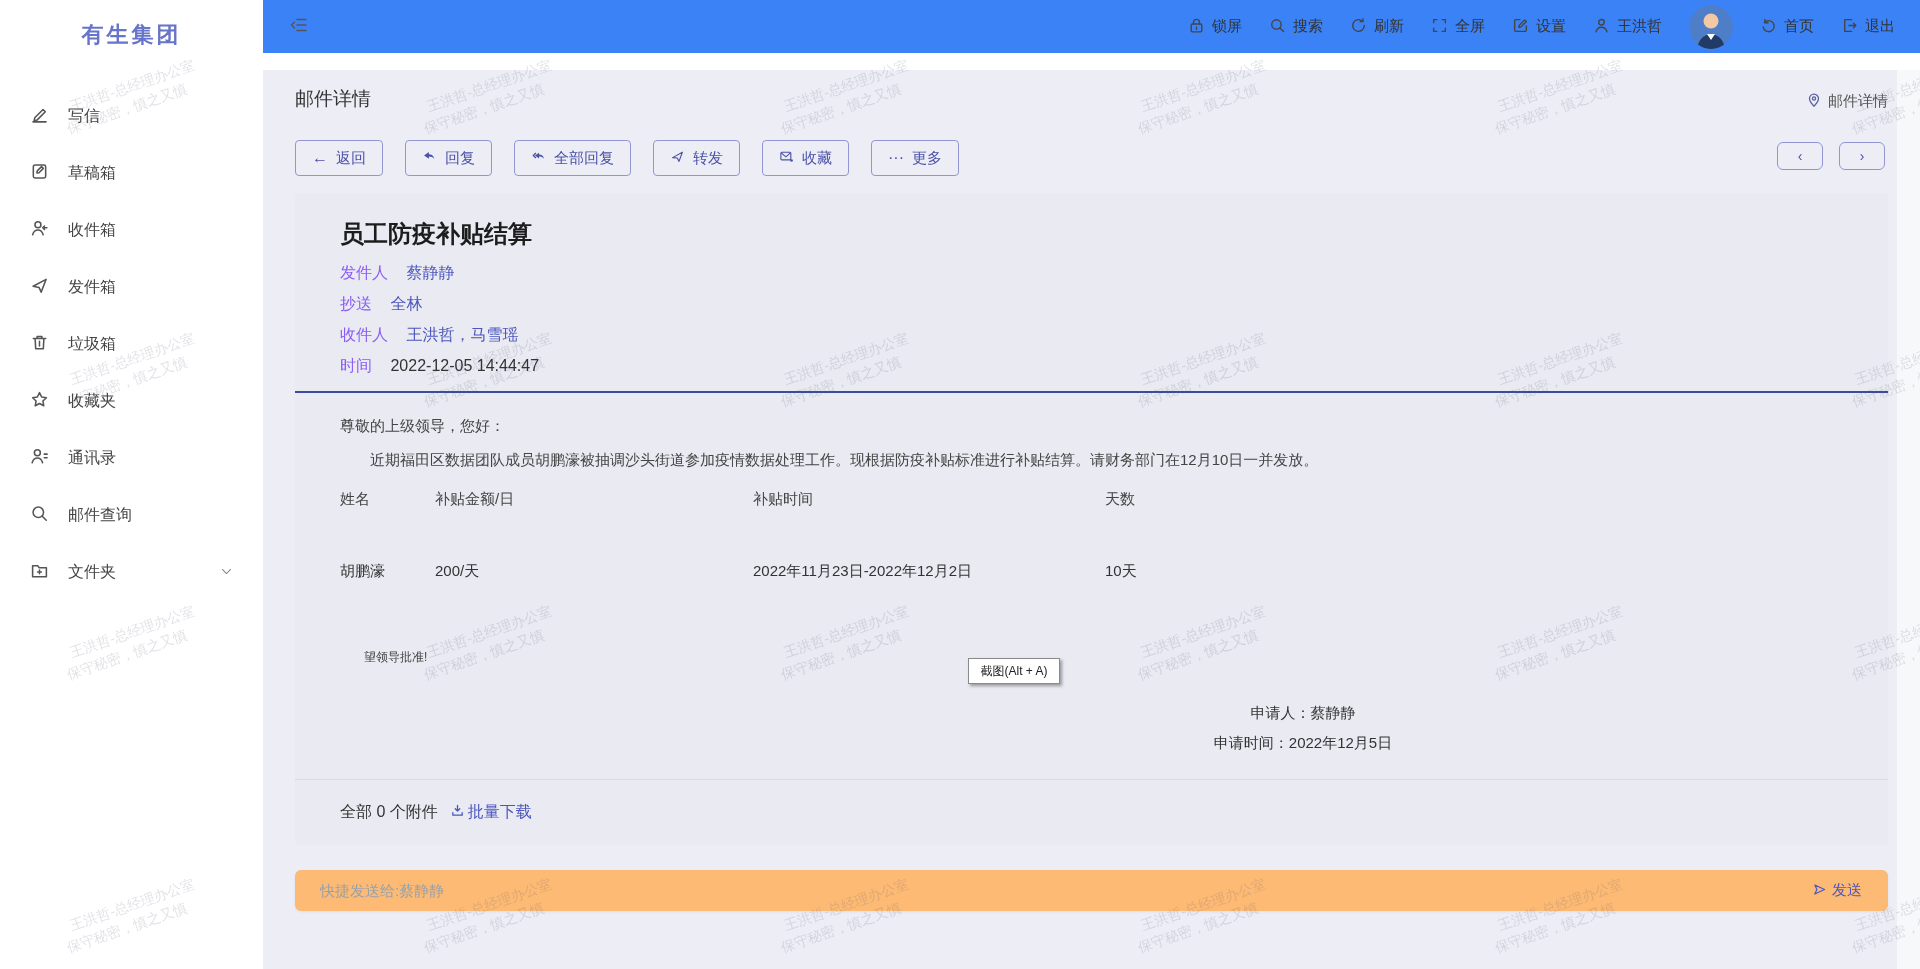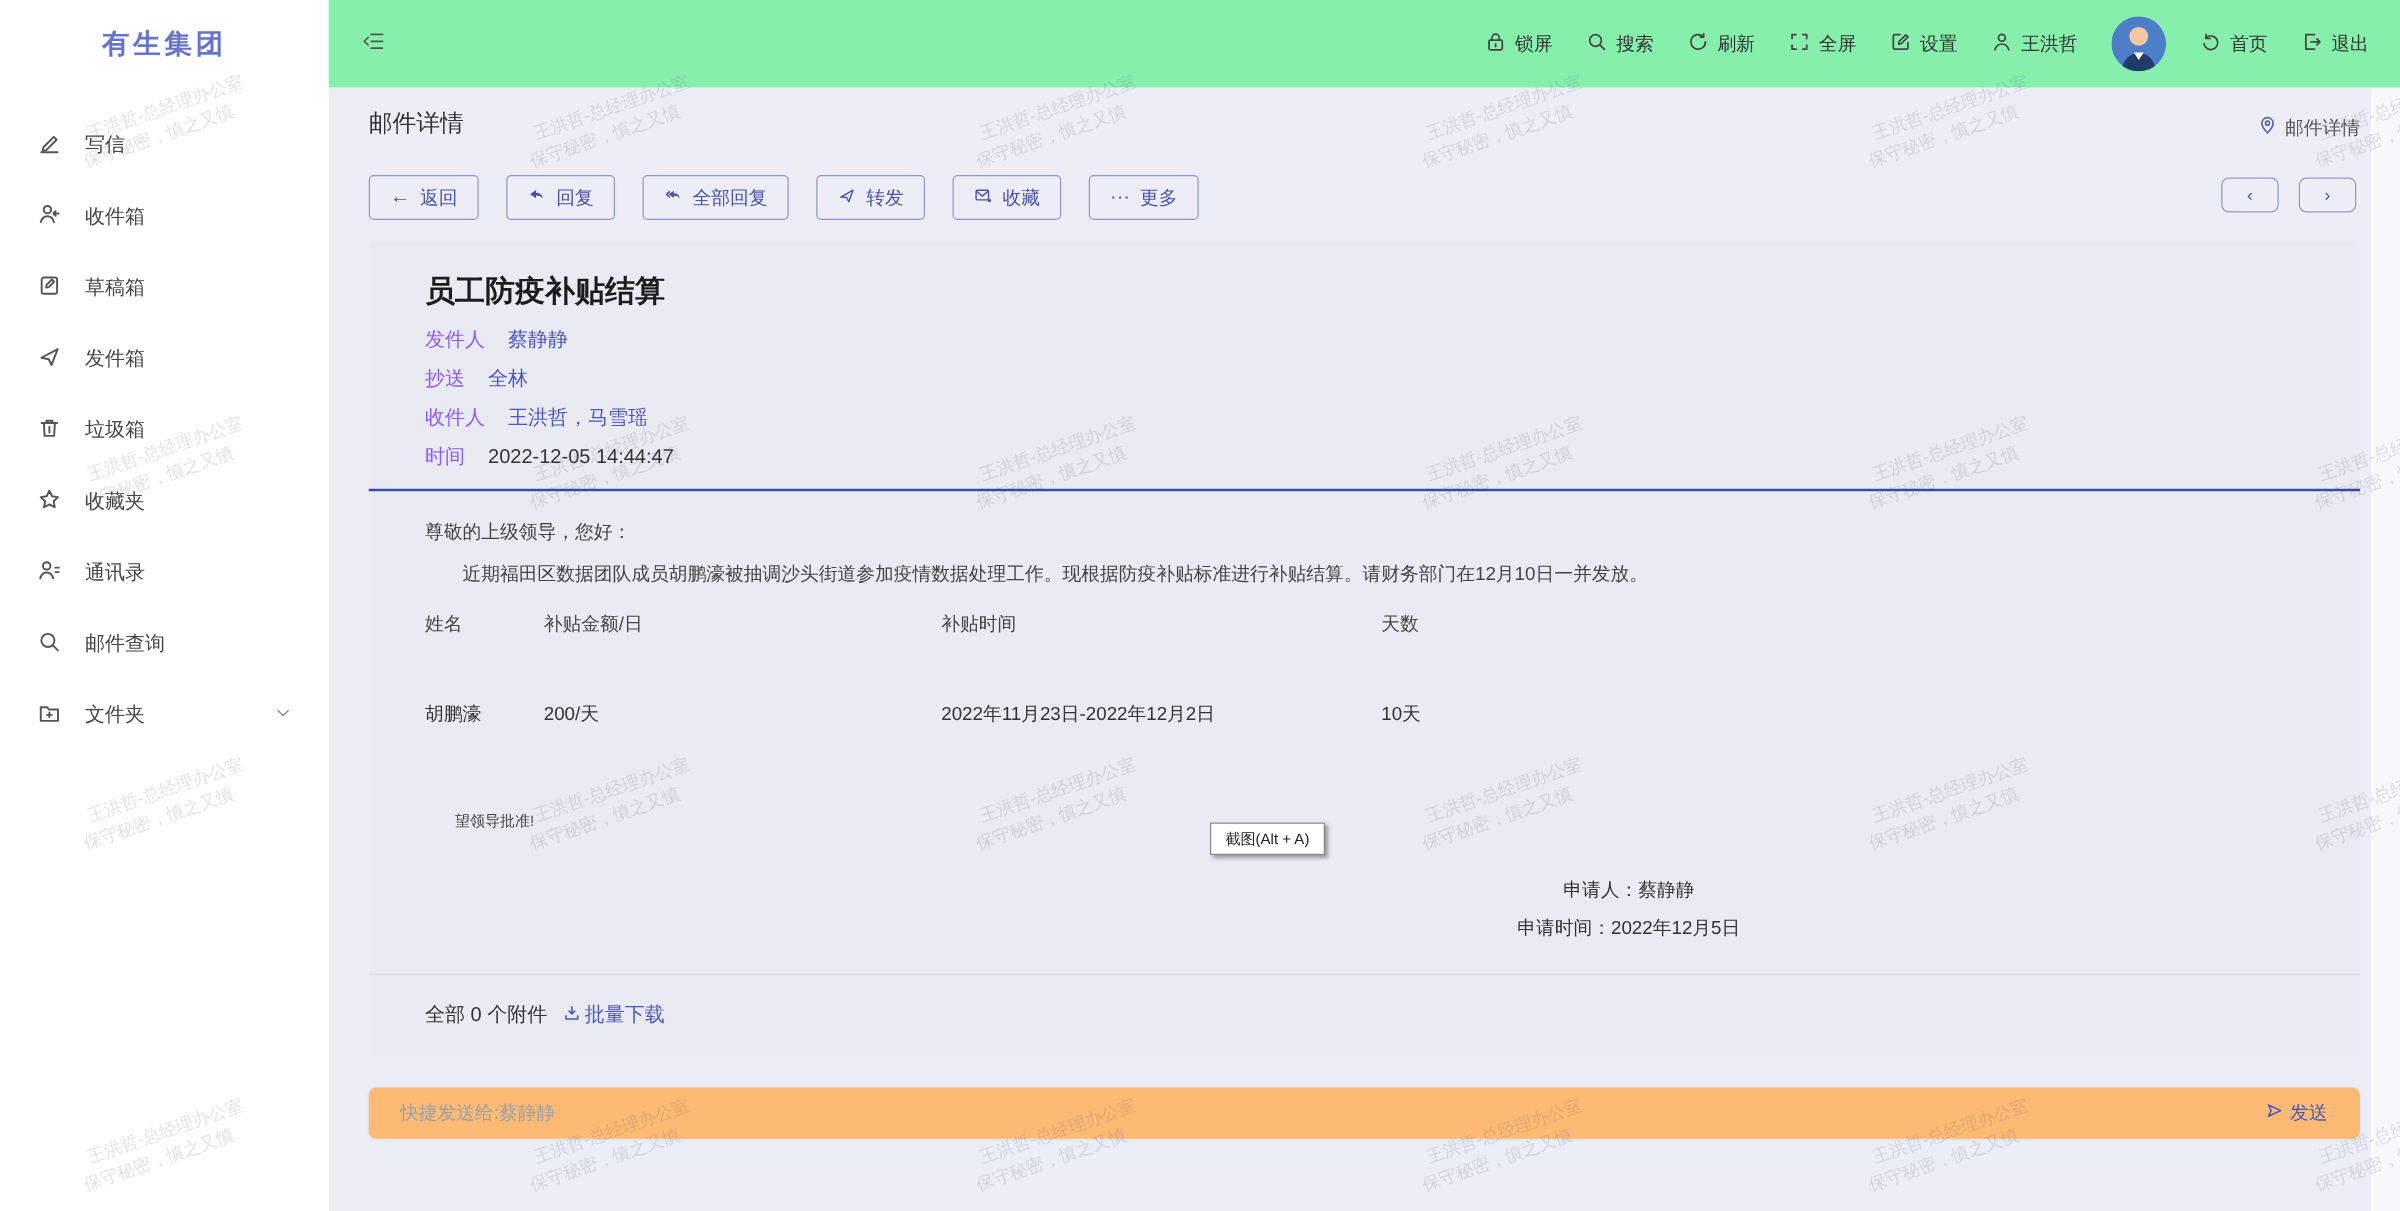--- a/index.html
+++ b/index.html
@@ -11,21 +11,21 @@
   .sidebar { position:absolute; left:0; top:0; width:263px; height:969px; background:#fff; z-index:2; }
   .logo { margin-top:20px; text-align:center; font-size:22px; font-weight:bold; color:#6774ca; letter-spacing:3px; }
   .nav { margin-top:38px; }
   .nav-item { height:57px; display:flex; align-items:center; padding-left:30px; gap:19px;
               font-size:16px; color:#444; cursor:pointer; }
   .nav-item svg { width:19px; height:19px; stroke:#555; fill:none; stroke-width:1.3; stroke-linecap:round; stroke-linejoin:round; flex:none; }
   .nav-chevron { margin-left:auto; margin-right:30px; }
   .nav-chevron svg { width:13px; height:13px; stroke:#888; }
 
   
-  .topbar { position:absolute; left:263px; top:0; right:0; height:70px; background:#86efac;
+  .topbar { position:absolute; left:263px; top:0; right:0; height:53px; background:#3b82f6;
             display:flex; align-items:center; z-index:2; }
   .collapse-btn { margin-left:26px; cursor:pointer; display:flex; }
   .collapse-btn svg { width:20px; height:20px; stroke:#555; fill:none; stroke-width:1.4; stroke-linecap:round; }
   .topbar-right { margin-left:auto; display:flex; align-items:center; gap:27px; padding-right:25px; }
   .tb-item { display:flex; align-items:center; gap:7px; font-size:15px; color:#333; cursor:pointer; }
   .tb-item svg { width:17px; height:17px; stroke:#444; fill:none; stroke-width:1.3; stroke-linecap:round; stroke-linejoin:round; }
   .avatar { width:44px; height:44px; border-radius:50%; overflow:hidden; cursor:pointer; flex:none; }
 
   
   .main { position:absolute; left:263px; top:70px; width:1634px; height:899px; background:#edeef5; }
@@ -109,33 +109,33 @@
       <div class="nav-item">
         <span><svg viewBox="0 0 16 16">
               <path d="M4 10.8 11 3.8l1.9 1.9-7 7-2.4.5z"></path>
               <path d="M2.5 14.2h11"></path>
             </svg></span>
         <span>写信</span>
       </div>
 
       <div class="nav-item">
         <span><svg viewBox="0 0 16 16">
+              <rect x="2.8" y="2.5" width="10.4" height="11" rx="1.4"></rect>
+              <path d="M5.8 9.3l1.8-.3 3.6-3.6-1.5-1.5-3.6 3.6z"></path>
+            </svg></span>
+        <span>草稿箱</span>
+      </div>
+
+      <div class="nav-item">
+        <span><svg viewBox="0 0 16 16">
               <circle cx="6.7" cy="4.8" r="2.5"></circle>
               <path d="M2.2 13.2c.8-2.6 2.5-3.9 4.5-3.9 1.9 0 3.6 1.3 4.4 3.9"></path>
               <path d="M14.2 7.4h-3.4m1.4-1.5-1.5 1.5 1.5 1.5"></path>
             </svg></span>
         <span>收件箱</span>
-      </div>
-
-      <div class="nav-item">
-        <span><svg viewBox="0 0 16 16">
-              <rect x="2.8" y="2.5" width="10.4" height="11" rx="1.4"></rect>
-              <path d="M5.8 9.3l1.8-.3 3.6-3.6-1.5-1.5-3.6 3.6z"></path>
-            </svg></span>
-        <span>草稿箱</span>
       </div>
 
       <div class="nav-item">
         <span><svg viewBox="0 0 16 16">
               <path d="M2.6 8.6 13.6 2.8 9.4 13.6 7.6 9.6z"></path>
             </svg></span>
         <span>发件箱</span>
       </div>
 
       <div class="nav-item">

